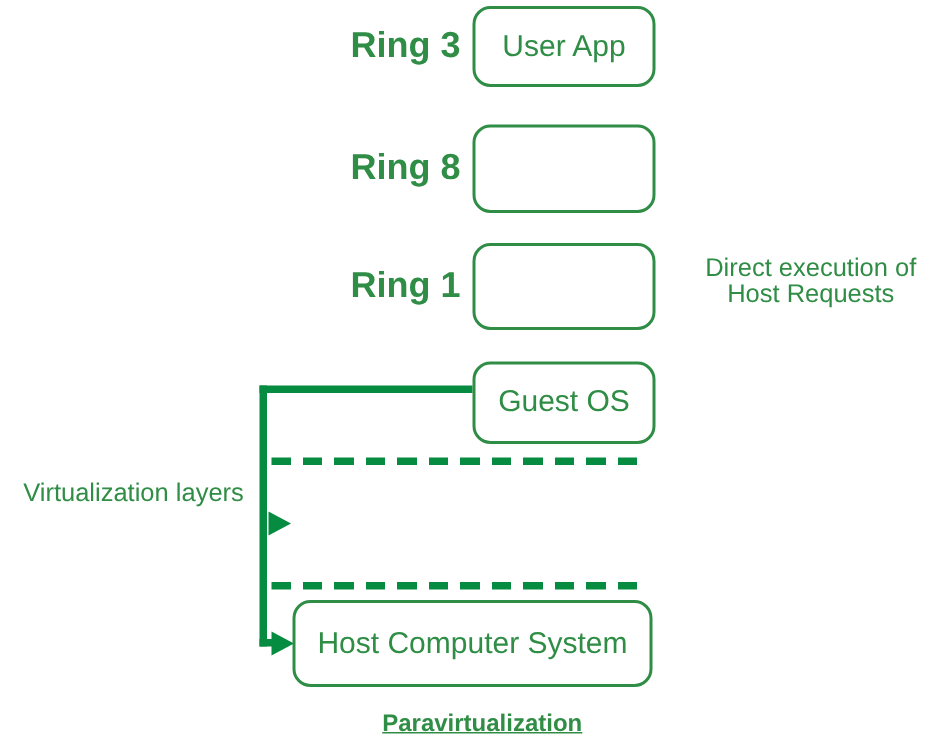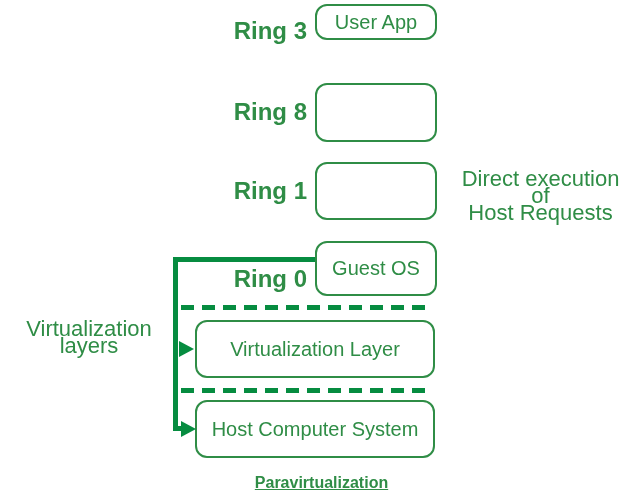--- a/index.html
+++ b/index.html
@@ -21,21 +21,21 @@
     box-sizing:border-box;
     border:2px solid var(--text-green);
     border-radius:12px;
     background:var(--background);
     display:flex;align-items:center;justify-content:center;
     color:var(--text-green);
     font-size:20px;
     z-index:2;
   }
   .ring-box{left:315px;width:122px;}
-  #box-ring3{top:4px;height:36px;}
+  #box-ring3{top:4px;height:54px;}
   #box-ring2{top:83px;height:59px;}
   #box-ring1{top:162px;height:58px;}
   #box-ring0{top:241px;height:55px;}
   #box-vlayer{left:195px;top:320px;width:240px;height:58px;}
   #box-host{left:195px;top:400px;width:240px;height:58px;}
   
   .ring-label{
     position:absolute;
     left:227px;width:80px;height:20px;line-height:20px;
     text-align:right;
@@ -76,21 +76,21 @@
       var(--line-green) 0px, var(--line-green) 13px,
       transparent 13px, transparent 21px);
     z-index:1;
   }
   #dash-1{top:305px;}
   #dash-2{top:388px;}
   
   .note{
     position:absolute;
     color:var(--text-green);
-    font-size:22px;line-height:17px;
+    font-size:17px;line-height:17px;
     text-align:center;
     z-index:2;
   }
   #note-direct{left:450px;top:170px;width:181px;}
   #note-hypercalls{left:0px;top:320px;width:178px;}
   .title{
     position:absolute;
     left:190px;top:474px;width:263px;
     text-align:center;
     color:var(--text-green);
@@ -109,28 +109,26 @@
   <div class="arrow-stem"></div>
   <div class="arrowhead" id="arrow-vlayer"></div>
   <div class="arrowhead" id="arrow-host"></div>
 
   <div class="dashline" id="dash-1"></div>
   <div class="dashline" id="dash-2"></div>
 
   <div class="ring-label" id="label-ring3">Ring 3</div>
   <div class="ring-label" id="label-ring2">Ring 8</div>
   <div class="ring-label" id="label-ring1">Ring 1</div>
-  <div class="ring-label" id="label-ring0">Ring 0</div>
 
   <div class="box ring-box" id="box-ring3">User App</div>
   <div class="box ring-box" id="box-ring2"></div>
   <div class="box ring-box" id="box-ring1"></div>
   <div class="box ring-box" id="box-ring0">Guest OS</div>
 
-  <div class="box" id="box-vlayer">Virtualization Layer</div>
   <div class="box" id="box-host">Host Computer System</div>
 
   <div class="note" id="note-direct">
     <div>Direct execution of</div>
     <div>Host Requests</div>
   </div>
   <div class="note" id="note-hypercalls">
     <div>Virtualization layers</div>
   </div>
 

